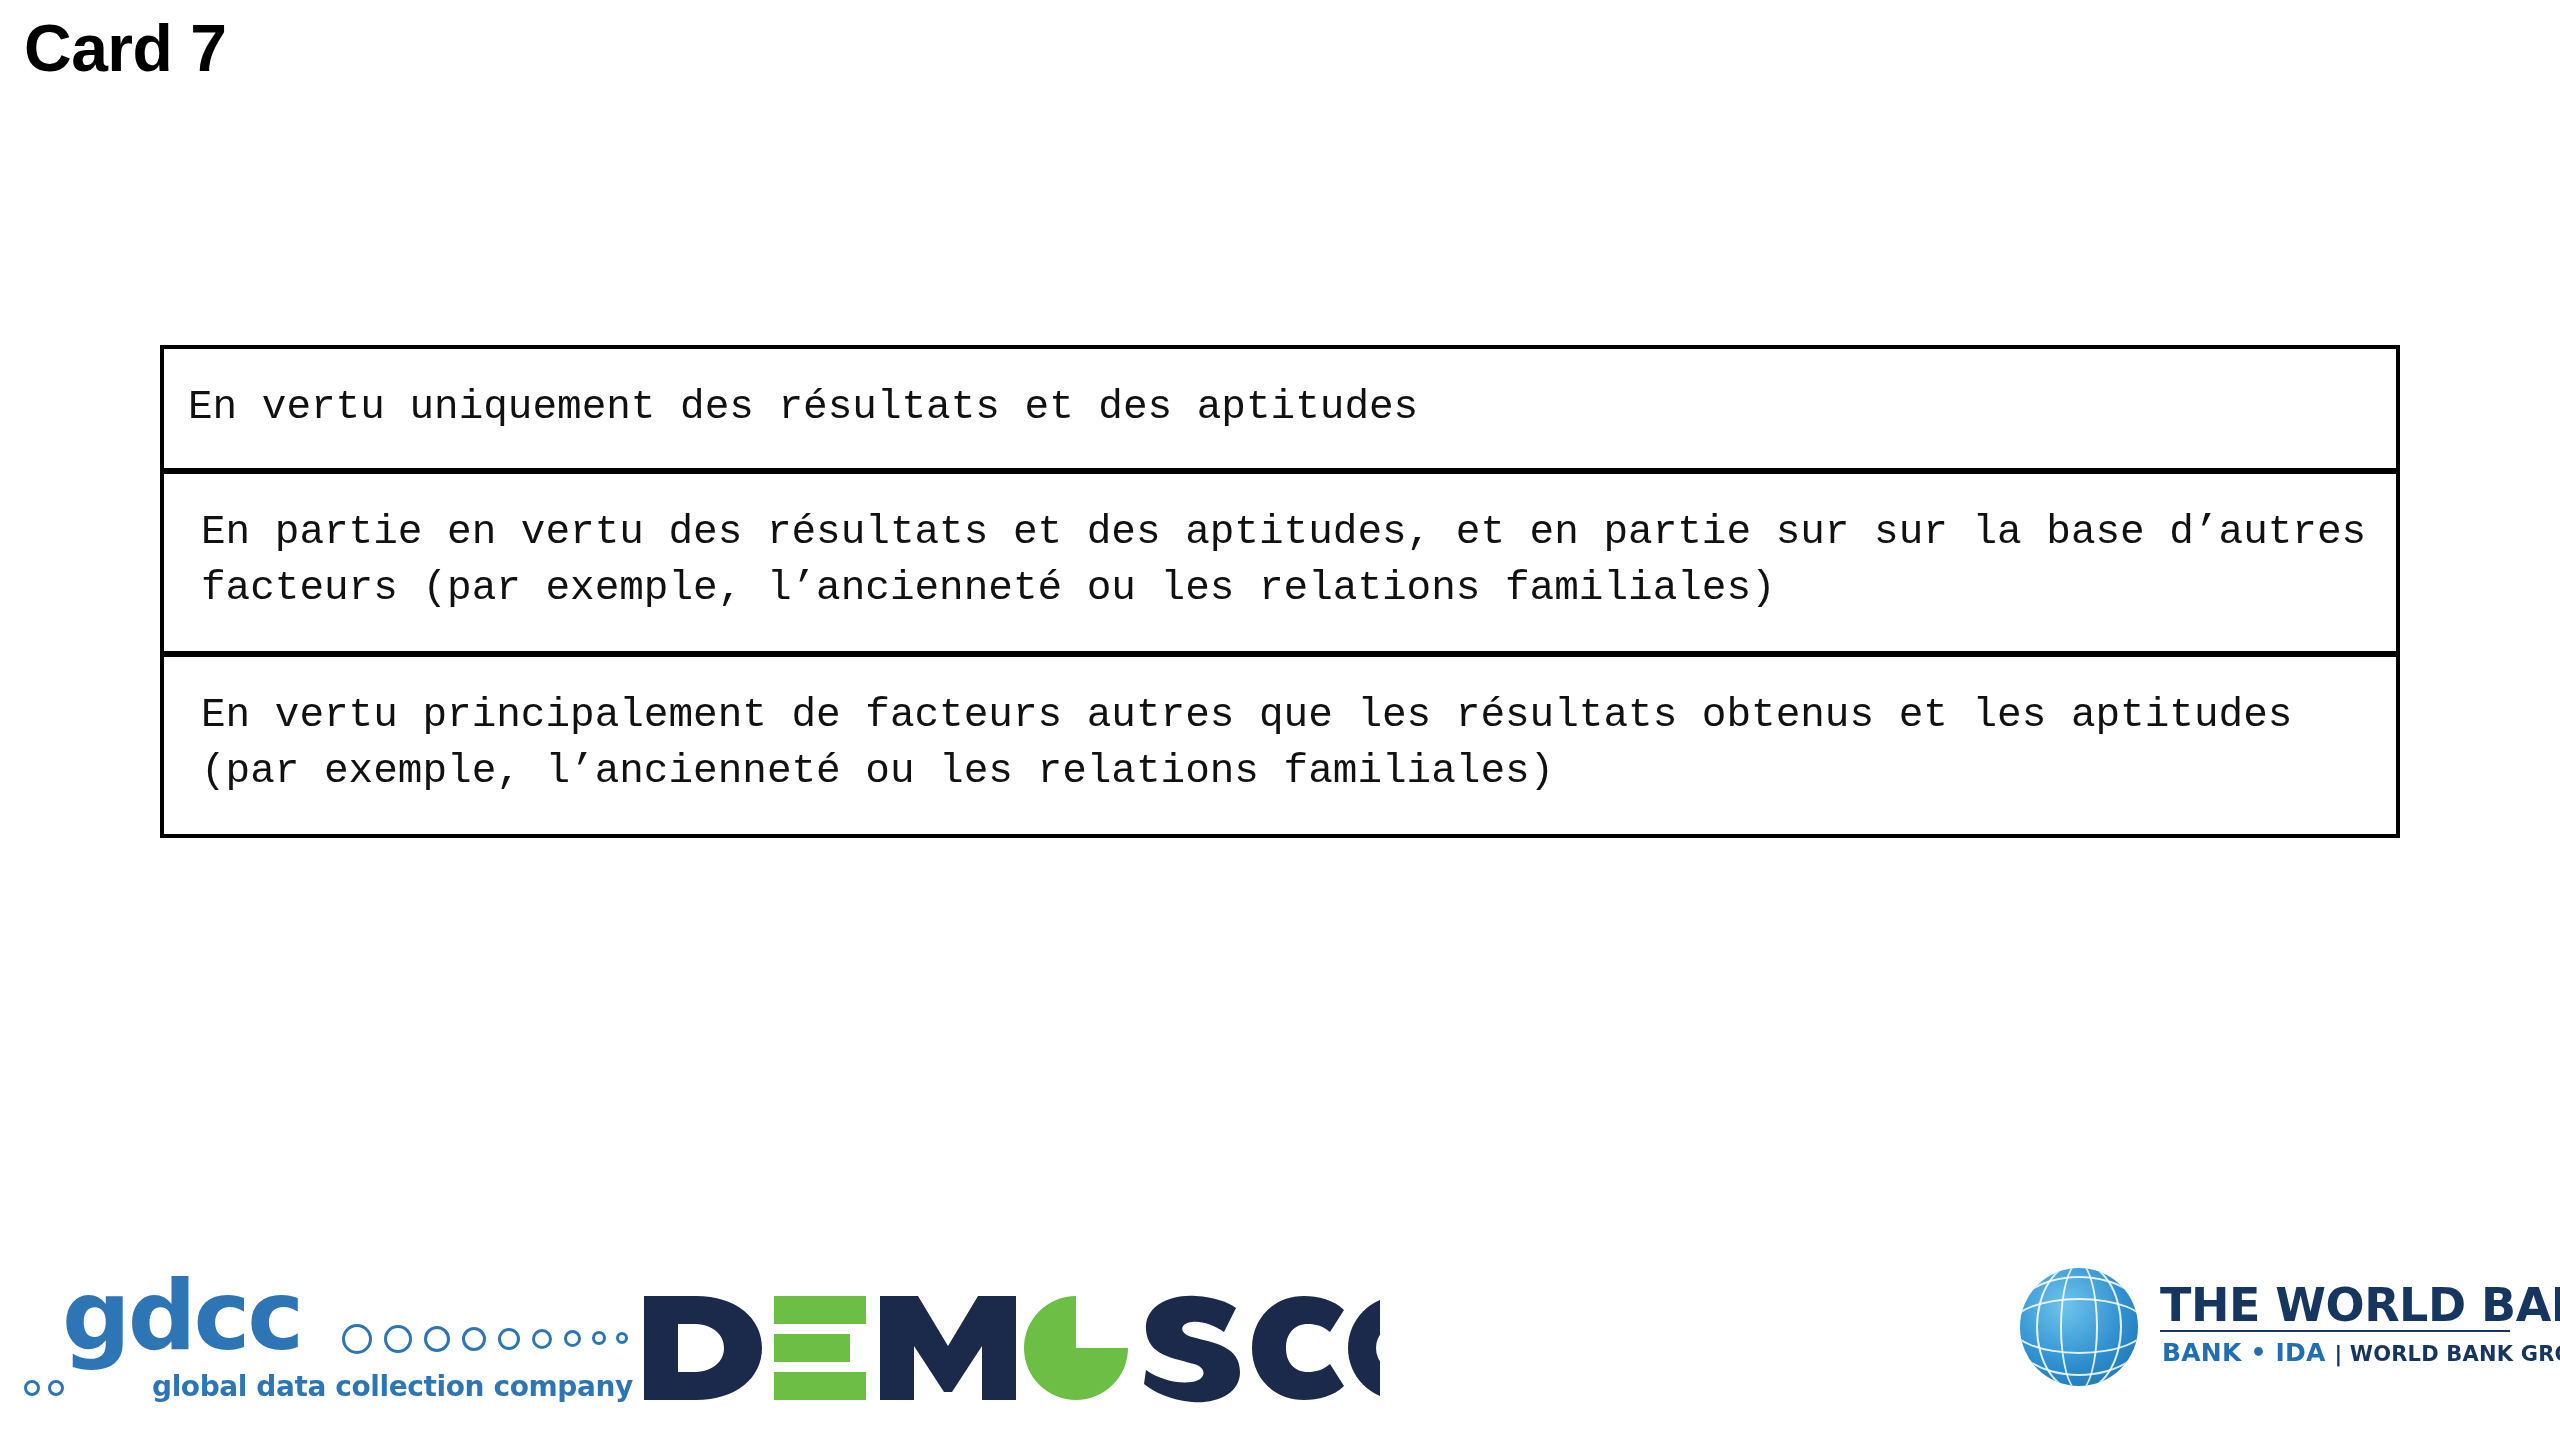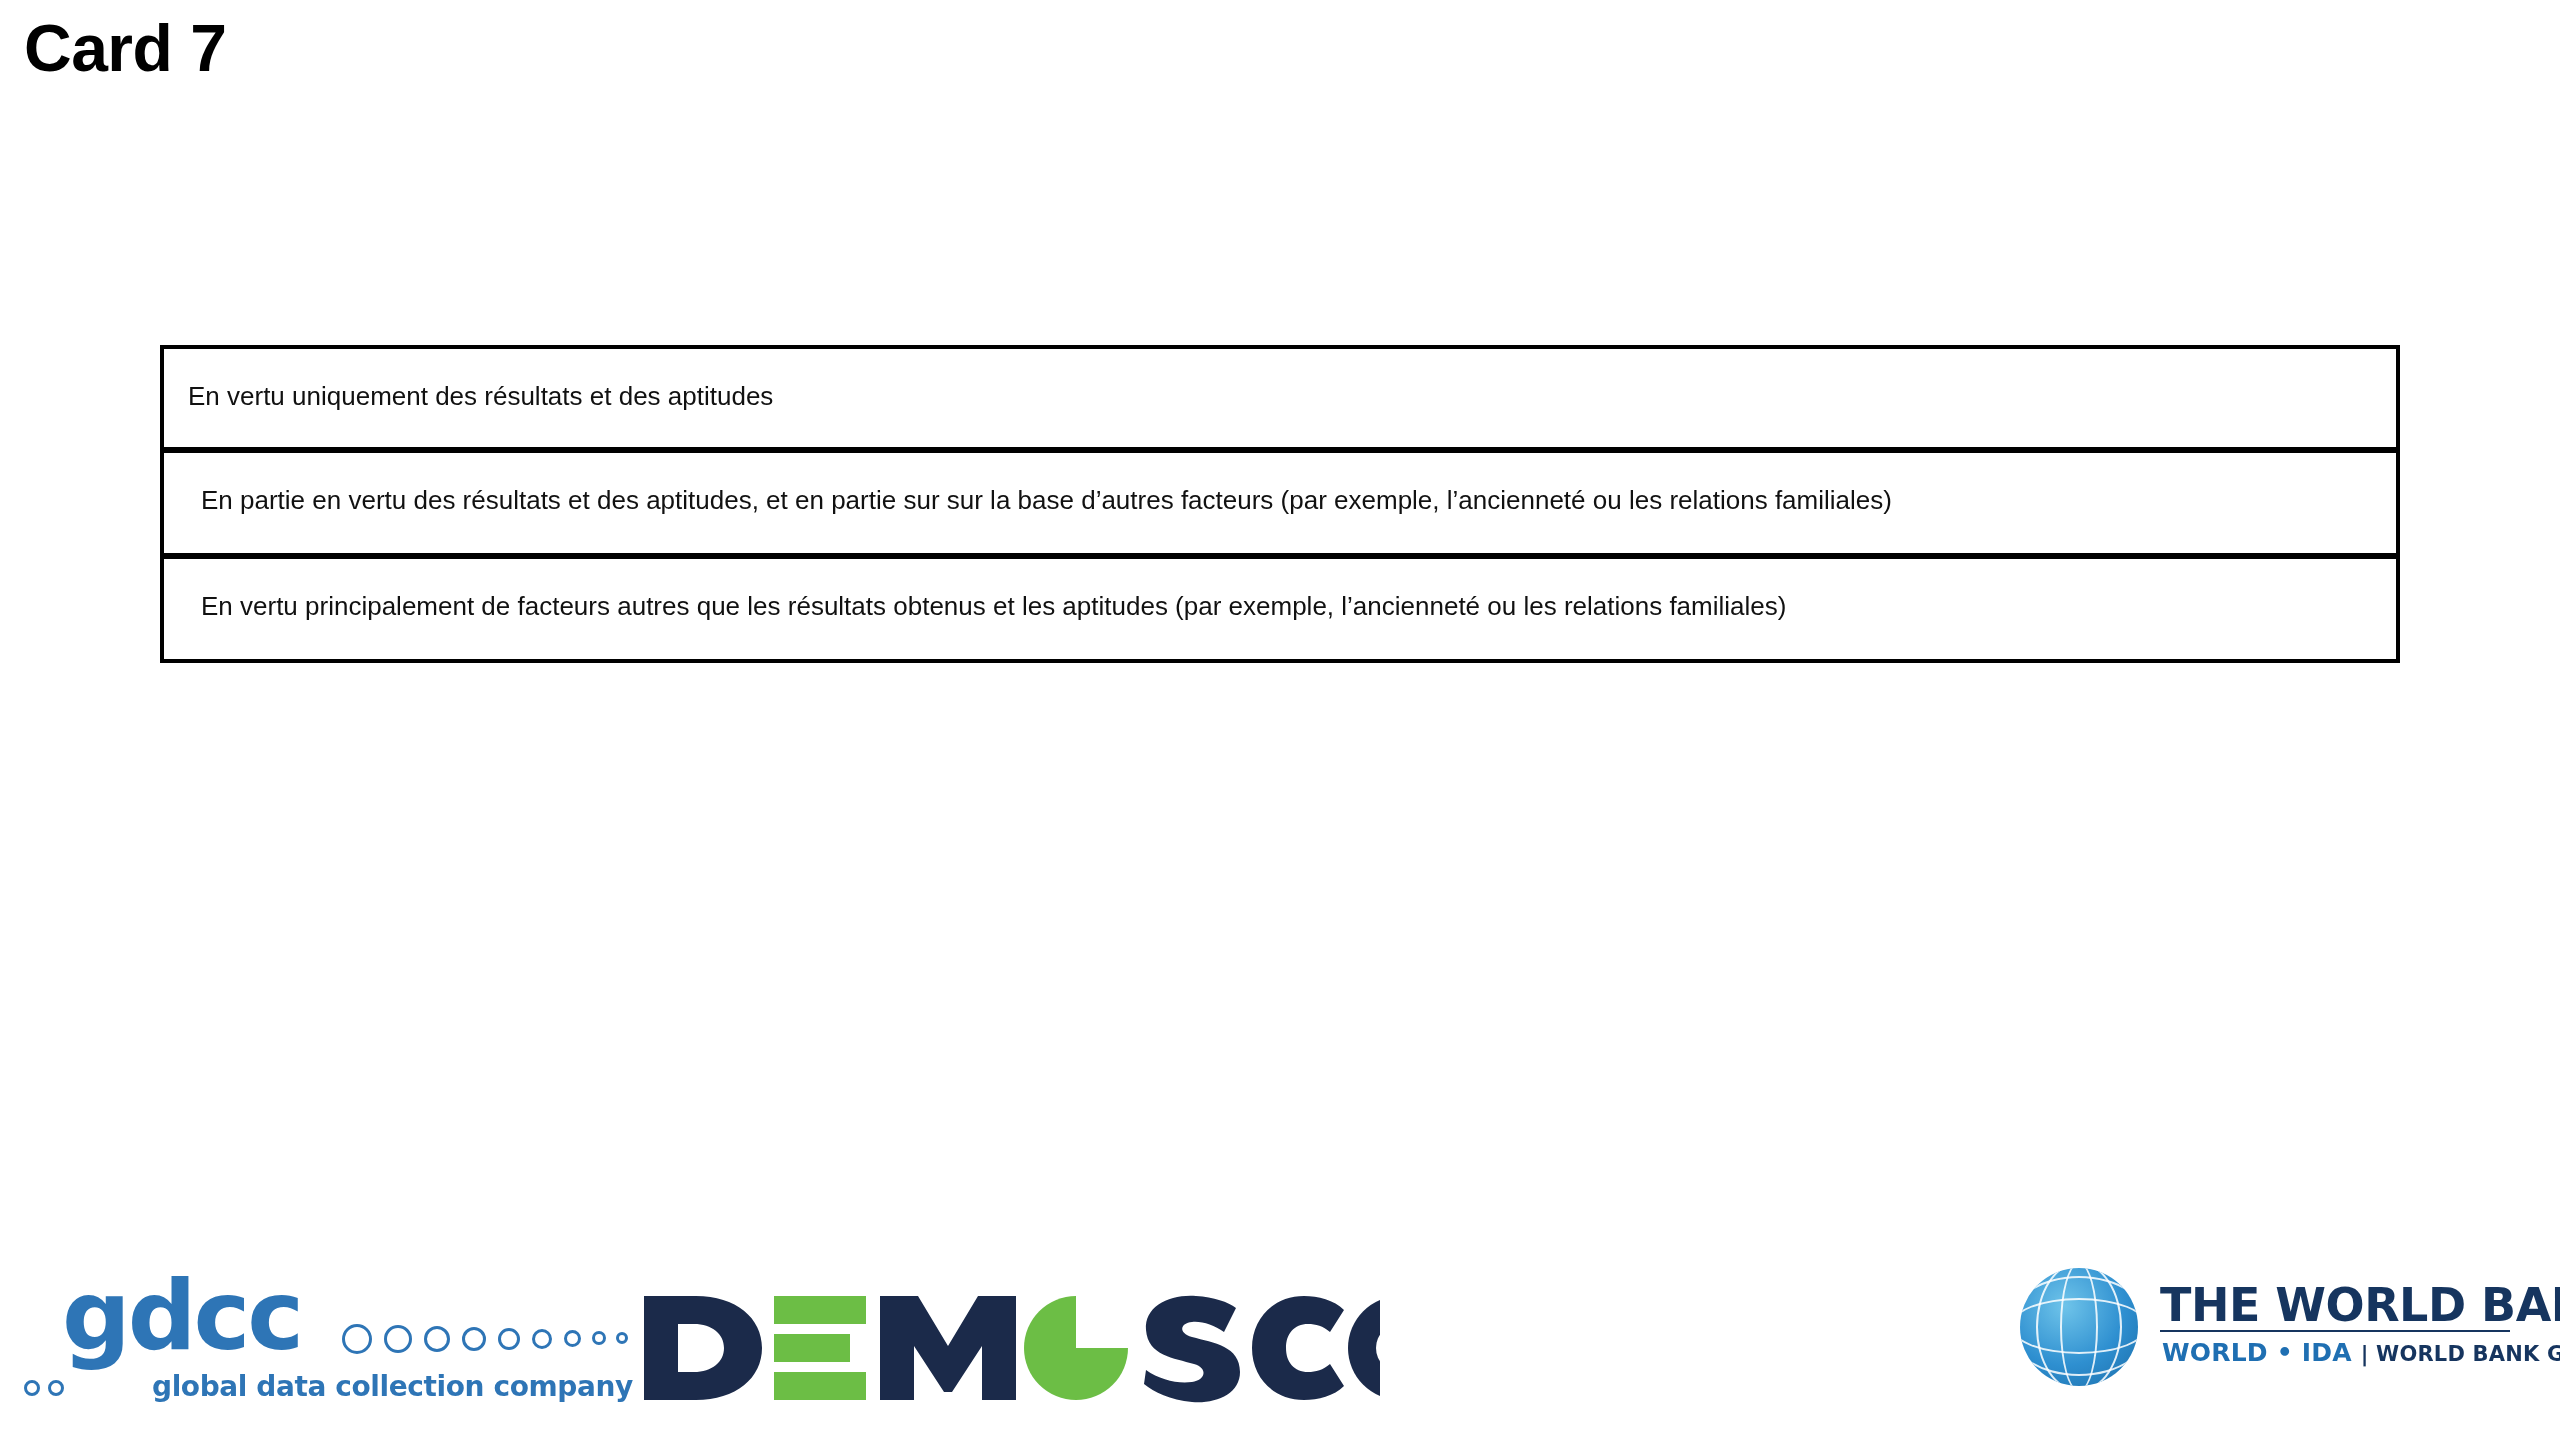--- a/index.html
+++ b/index.html
@@ -36,24 +36,24 @@
     width: 2240px;
   }
   .option-box {
     border: 4px solid #000000;
     box-sizing: border-box;
     padding: 22px 24px 26px 24px;
     margin-bottom: -2px;
     background: #ffffff;
   }
   .option-text {
-    font-size: 26px;
+    font-size: 41px;
     line-height: 1.38;
     color: #111111;
-    font-family: Liberation Sans, sans-serif;
+    font-family: Liberation Mono, monospace;
     white-space: pre-wrap;
   }
   .option-box.single {
     padding-top: 30px;
     padding-bottom: 32px;
   }
   .option-box.tall {
     padding-top: 30px;
     padding-bottom: 34px;
     padding-left: 37px;
@@ -260,19 +260,19 @@
   <div class="wb">
     <div class="wb-globe">
       <div class="mer" style="left:-14px; top:8px; width:146px; height:100px;"></div>
       <div class="mer" style="left:16px; top:-6px; width:86px; height:130px;"></div>
       <div class="mer" style="left:40px; top:-6px; width:38px; height:130px;"></div>
       <div class="mer" style="left:-10px; top:30px; width:138px; height:56px;"></div>
     </div>
     <div class="wb-name">THE WORLD BANK</div>
     <div class="wb-rule"></div>
     <div class="wb-sub">
-      <span>WORLD • IDA</span>
+      <span>BANK • IDA</span>
       <span class="grp"> | </span>
       <span class="grp">WORLD BANK GROUP</span>
     </div>
   </div>
 
 </div>
 
 </body></html>

